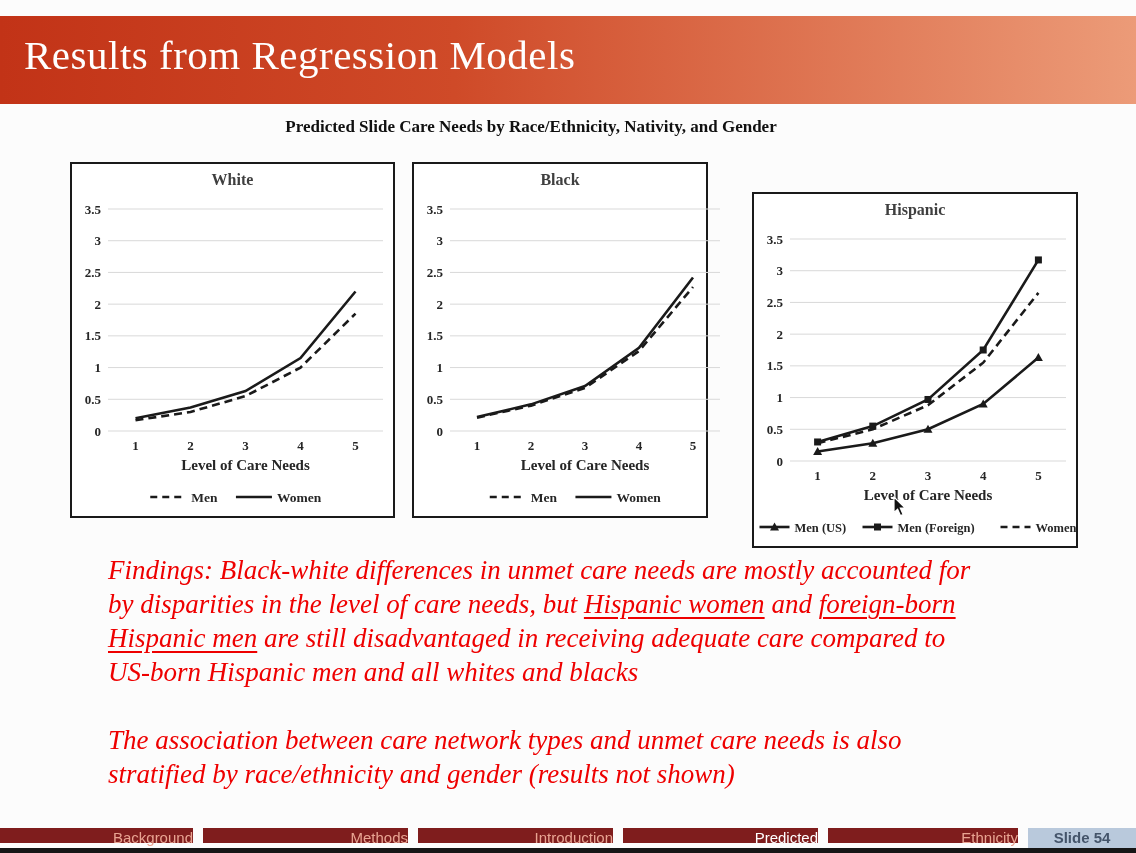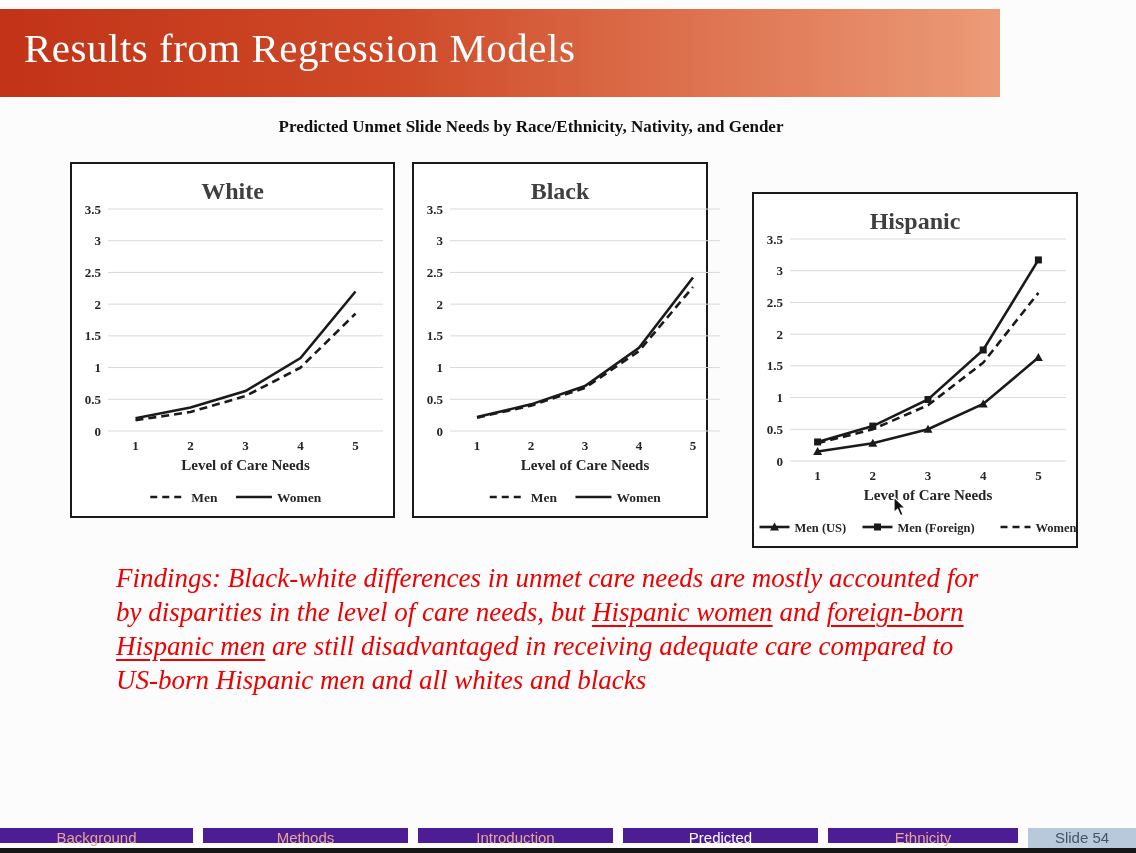--- a/index.html
+++ b/index.html
@@ -1,59 +1,59 @@
 <!DOCTYPE html>
 <html><head>
 <meta charset="utf-8">
 <style>
   html,body{margin:0;padding:0;background:#e9e9e9;}
   .slide{position:relative;width:1136px;height:853px;background:#fcfcfc;overflow:hidden;
          font-family:"Liberation Serif",serif;}
   
-  .header{position:absolute;top:9px;left:0;width:1000px;height:88px;
+  .header{position:absolute;top:16px;left:0;width:1136px;height:88px;
           background:linear-gradient(90deg,#c23317 0%,#cf4a28 40%,#ec9b78 100%);}
   .header-title{position:absolute;left:24px;top:15px;font-size:41px;color:#ffffff;letter-spacing:.5px;}
   
   .subtitle{position:absolute;top:117px;left:0;width:1062px;text-align:center;
             font-size:17px;font-weight:bold;color:#101010;}
   
   .chart-panel{position:absolute;top:162px;height:356px;border:2px solid #1a1a1a;
                background:#ffffff;box-sizing:border-box;}
   #panel-0{left:70px;width:325px;}
   #panel-1{left:412px;width:296px;}
   #panel-2{left:752px;width:326px;margin-top:30px;}
-  .chart-title{position:absolute;top:14px;left:0;right:0;text-align:center;
-               font-size:24px;font-weight:bold;color:#3f3f3f;}
+  .chart-title{position:absolute;top:7px;left:0;right:0;text-align:center;
+               font-size:16px;font-weight:bold;color:#3f3f3f;}
   .chart-panel svg{position:absolute;top:0;left:0;display:block;}
   
   #findings{position:absolute;top:545px;left:100px;width:980px;color:#ee0000;
             font-style:italic;font-size:27px;line-height:34px;}
-  #findings p{margin:16px;white-space:nowrap;}
+  #findings p{margin:8px;white-space:nowrap;}
   #findings p + p{margin-top:34px;}
   #findings .u{text-decoration:underline;text-decoration-thickness:2px;text-underline-offset:4px;}
   
   .nav{position:absolute;top:828px;left:0;width:1136px;height:20px;display:flex;}
-  .nav-tab{height:15px;background:#4c1d95;color:#e9a492;font-family:"Liberation Sans",sans-serif;
-           font-size:15px;text-align:center;line-height:20px;margin-right:10px;flex:none;cursor:pointer;}
+  .nav-tab{height:15px;background:#7f1d1d;color:#e9a492;font-family:"Liberation Sans",sans-serif;
+           font-size:15px;text-align:right;line-height:20px;margin-right:10px;flex:none;cursor:pointer;}
   .nav-tab.active{color:#ffffff;}
-  .slide-tab{flex:1;height:20px;background:#b9c9dc;color:#44546a;font-weight:normal;
+  .slide-tab{flex:1;height:20px;background:#b9c9dc;color:#44546a;font-weight:bold;
              font-family:"Liberation Sans",sans-serif;font-size:15px;text-align:center;line-height:20px;}
   .bottom-strip{position:absolute;top:848px;left:0;width:1136px;height:5px;background:#161616;}
   .cursor{position:absolute;left:893px;top:496px;width:14px;height:21px;}
 </style>
 </head>
 <body>
 
 <div class="slide">
 
   <div class="header">
     <div class="header-title">Results from Regression Models</div>
   </div>
 
-  <div class="subtitle">Predicted Unmet Slide Needs by Race/Ethnicity, Nativity, and Gender</div>
+  <div class="subtitle">Predicted Slide Care Needs by Race/Ethnicity, Nativity, and Gender</div>
 
   <div class="chart-panel" id="panel-0">
     <div class="chart-title">White</div>
   <svg viewBox="0 0 321 352" width="321" height="352" font-family="&quot;Liberation Serif&quot;,serif">
         <g>
           <line x1="36" y1="267" x2="311" y2="267" stroke="#d9d9d9" stroke-width="1"></line>
           <text x="29" y="271.5" text-anchor="end" font-size="13" font-weight="bold" fill="#262626">0</text>
           <line x1="36" y1="235.28571428571428" x2="311" y2="235.28571428571428" stroke="#d9d9d9" stroke-width="1"></line>
           <text x="29" y="239.78571428571428" text-anchor="end" font-size="13" font-weight="bold" fill="#262626">0.5</text>
           <line x1="36" y1="203.57142857142856" x2="311" y2="203.57142857142856" stroke="#d9d9d9" stroke-width="1"></line>
@@ -192,20 +192,21 @@
         </g>
         <g>
           <line x1="246.5" y1="333" x2="276.5" y2="333" stroke="#1a1a1a" stroke-width="2.6" stroke-dasharray="7 5"></line>
           <text x="281.5" y="337.5" font-size="12.5" font-weight="bold" fill="#262626">Women</text>
         </g>
       </svg>
     </div>
 
   <div id="findings">
       <p><span>Findings: Black-white differences in unmet care needs are mostly accounted for</span><br><span>by disparities in the level of care needs, but </span><span class="u">Hispanic women</span><span> and </span><span class="u">foreign-born</span><br><span class="u">Hispanic men</span><span> are still disadvantaged in receiving adequate care compared to</span><br><span>US-born Hispanic men and all whites and blacks</span></p>
+      <p><span>The association between care network types and unmet care needs is also</span><br><span>stratified by race/ethnicity and gender (results not shown)</span></p>
     </div>
 
   <div class="nav" id="nav-bar">
 
   <div class="nav-tab" style="width: 193px;">Background</div>
       <div class="nav-tab" style="width: 205px;">Methods</div>
       <div class="nav-tab" style="width: 195px;">Introduction</div>
       <div class="nav-tab active" style="width: 195px;">Predicted</div>
       <div class="nav-tab" style="width: 190px;">Ethnicity</div>
       <div class="slide-tab">Slide 54</div>

